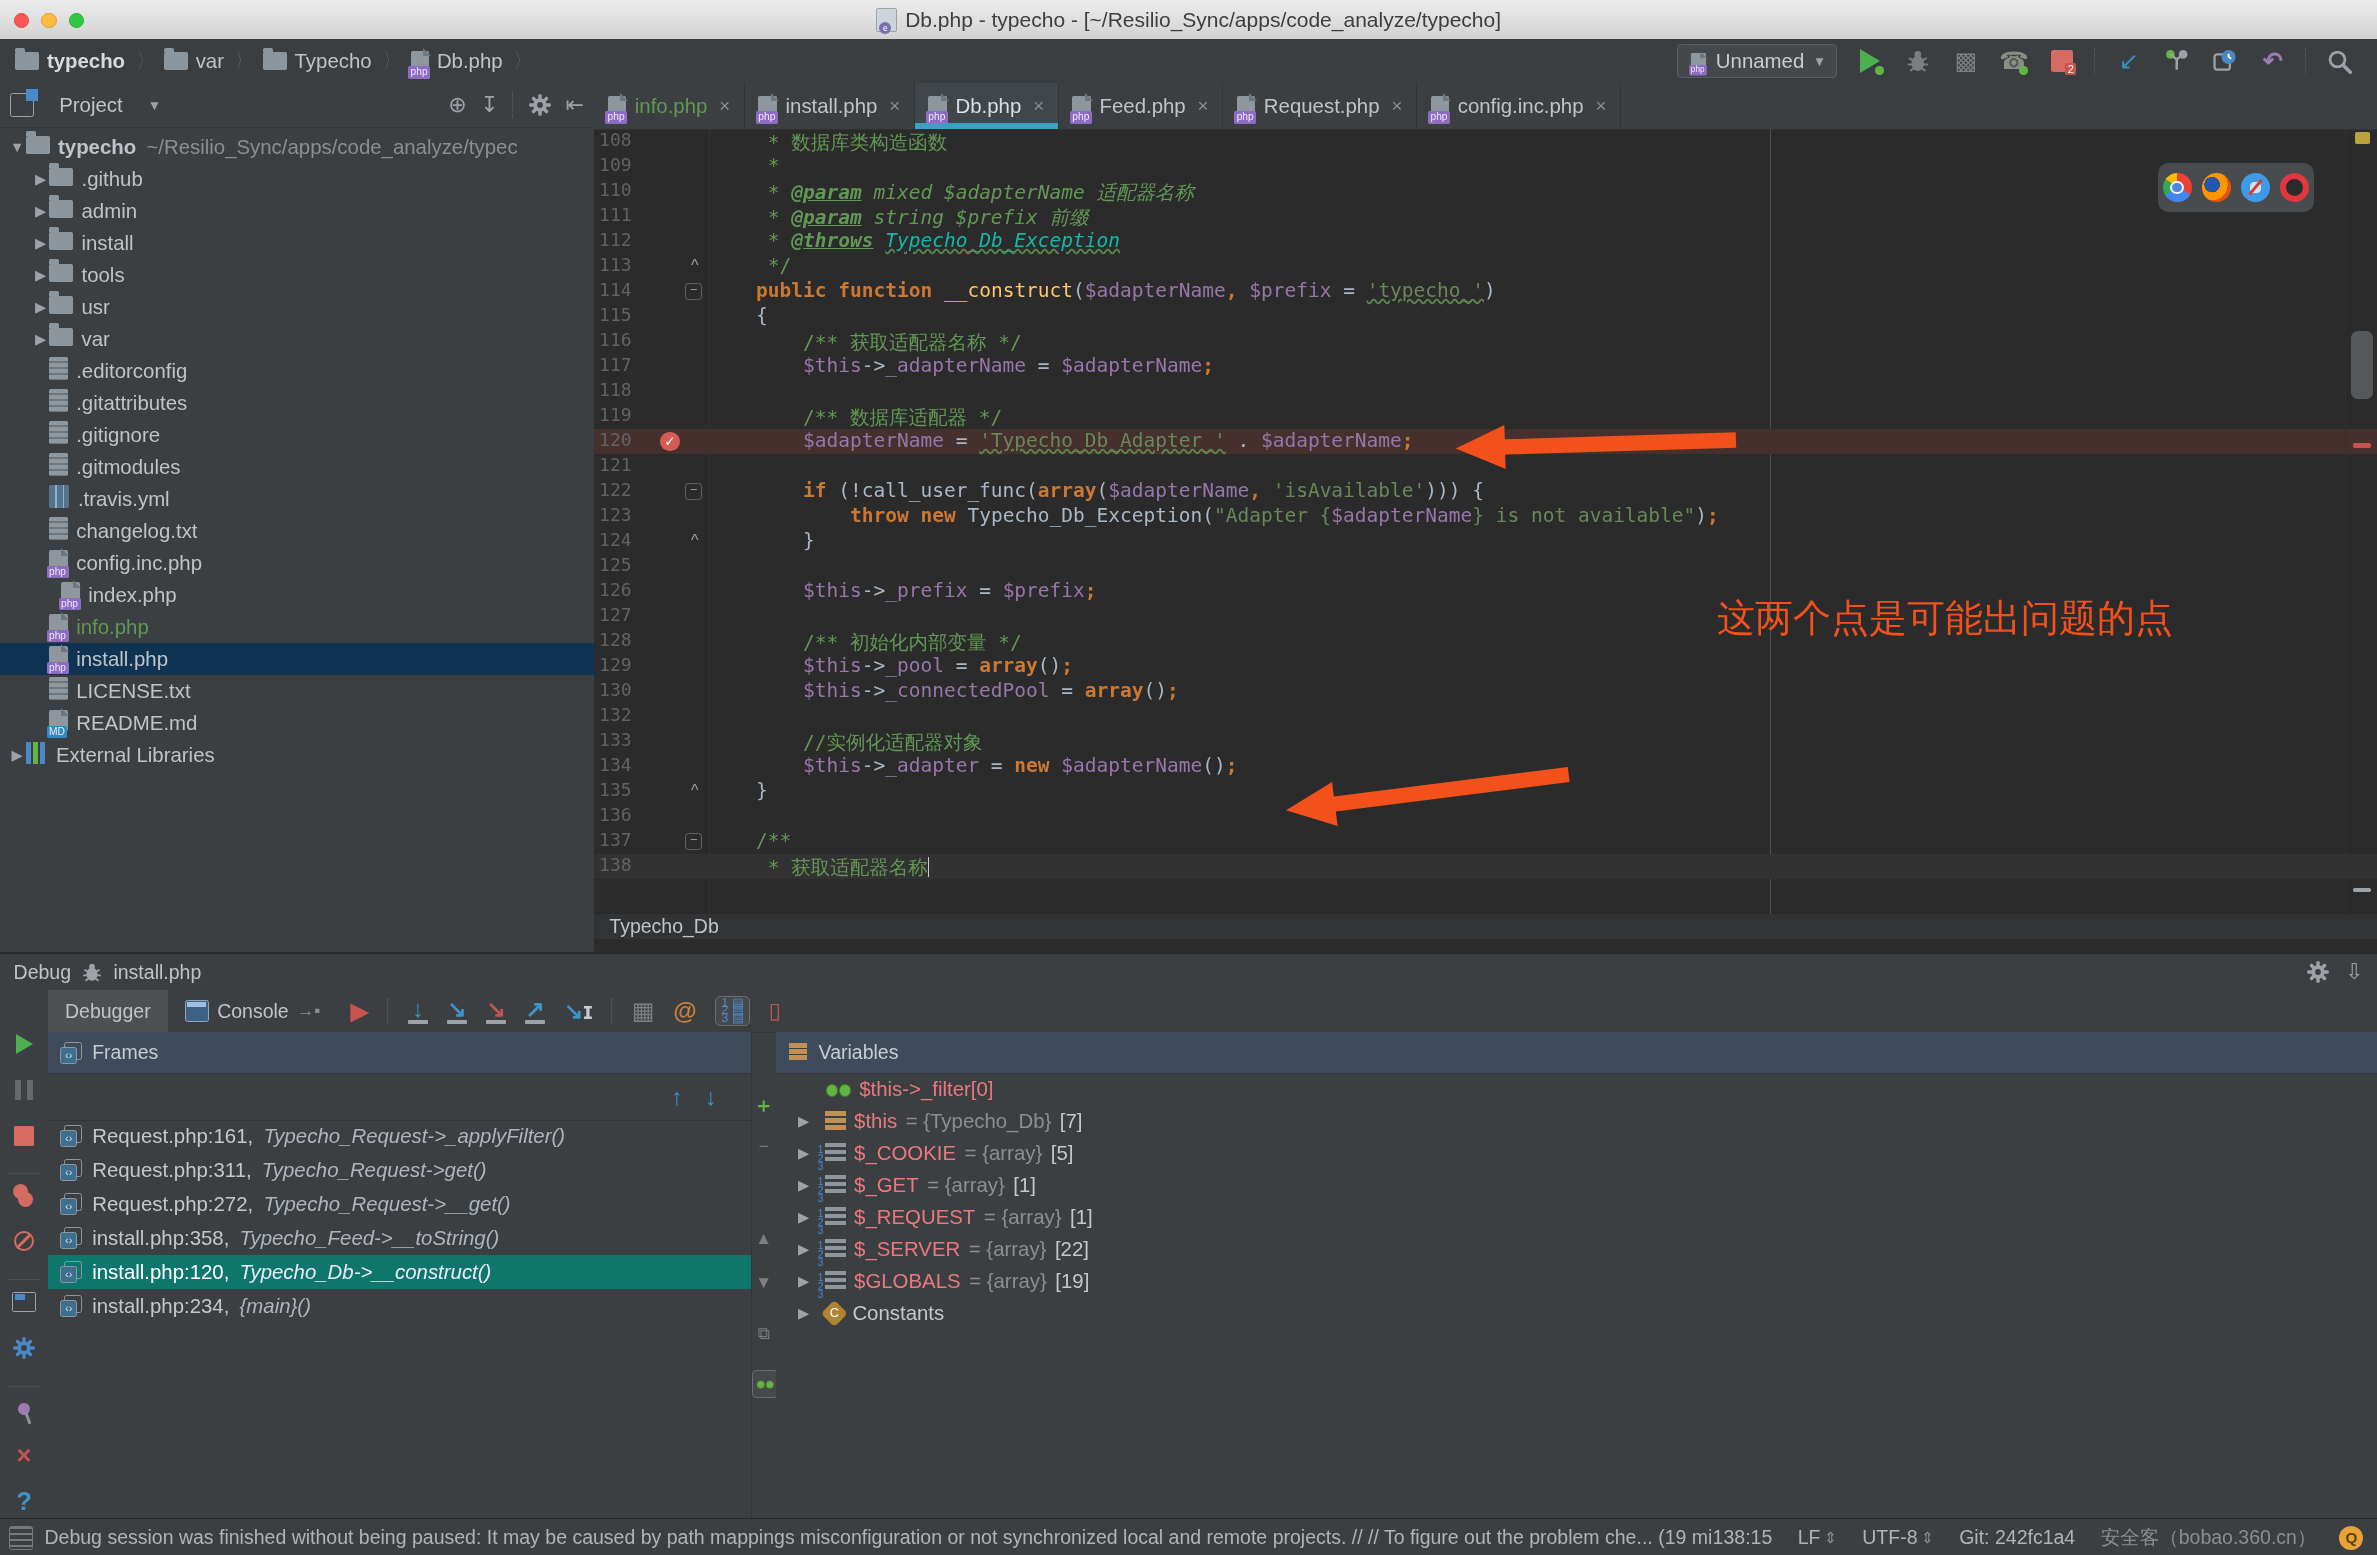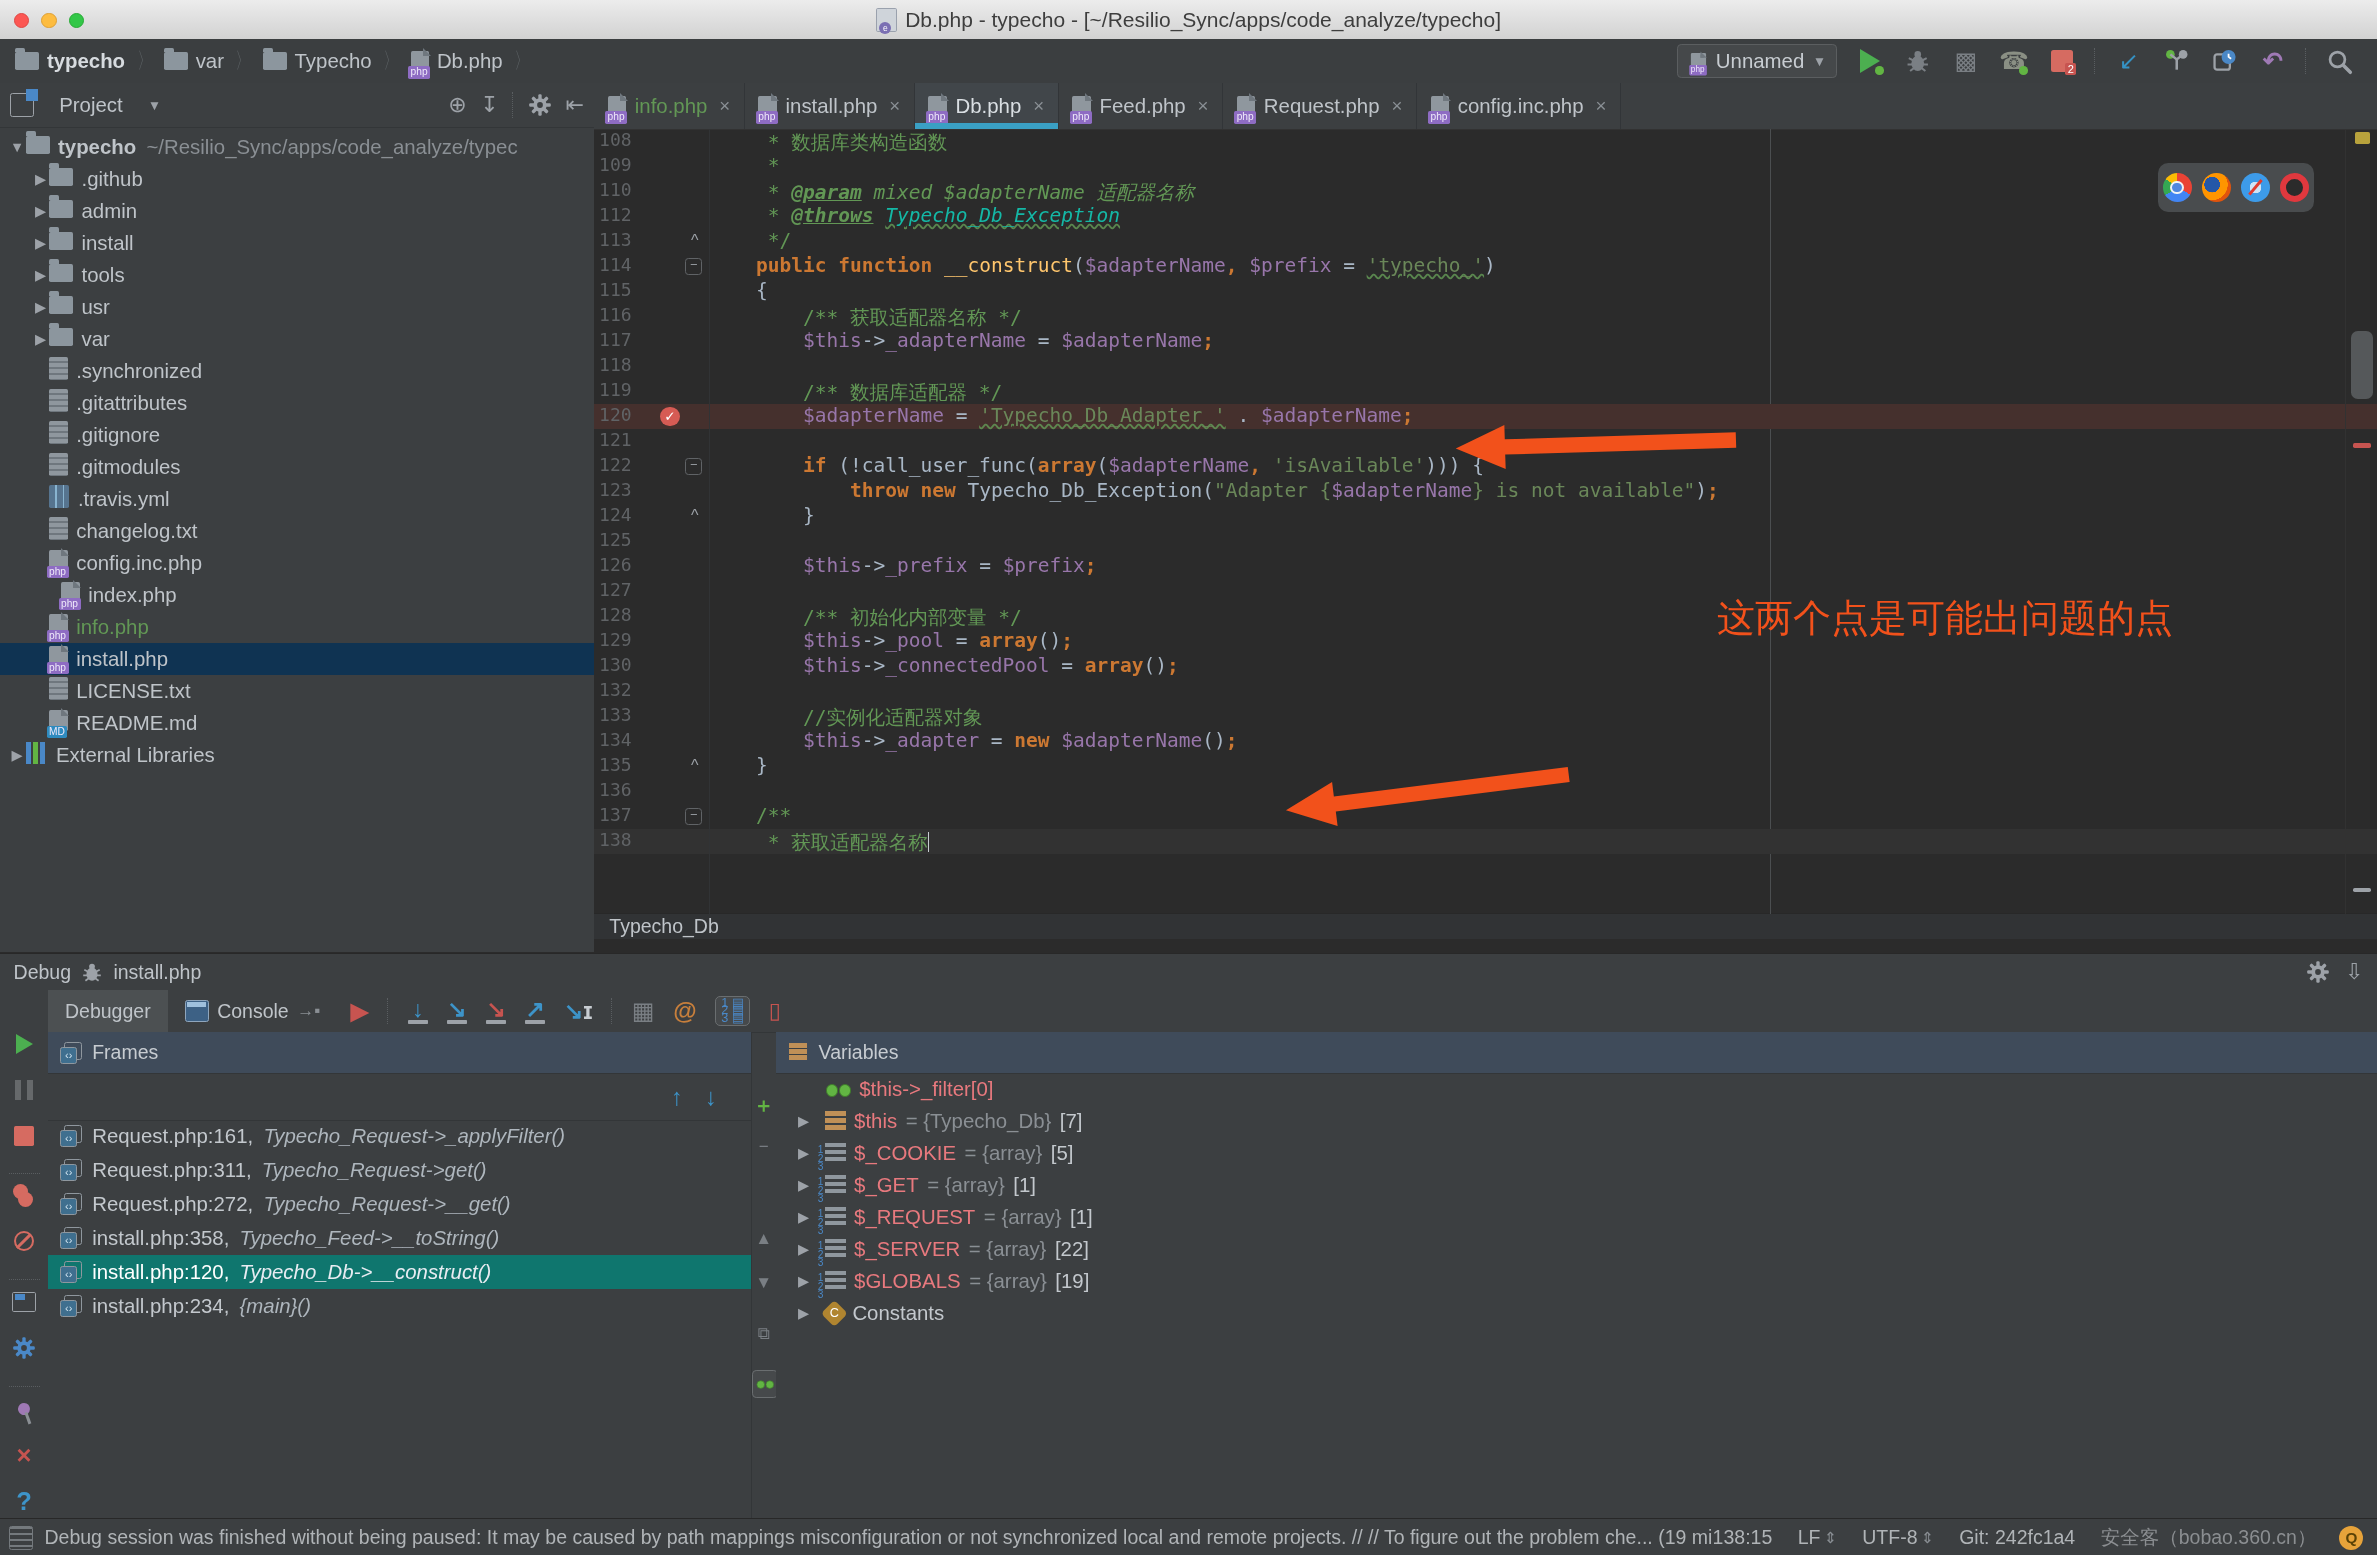--- a/index.html
+++ b/index.html
@@ -362,21 +362,21 @@
         <span class="tlabel">usr</span>
       </div>
       <div class="trow" style="padding-left: 32px;">
         <span class="arrow">▶</span>
         <span><span class="i-folder"></span></span>
         <span class="tlabel">var</span>
       </div>
       <div class="trow" style="padding-left: 32px;">
         <span class="arrow"></span>
         <span><span class="i-file"></span></span>
-        <span class="tlabel">.synchronized</span>
+        <span class="tlabel">.editorconfig</span>
       </div>
       <div class="trow" style="padding-left: 32px;">
         <span class="arrow"></span>
         <span><span class="i-file"></span></span>
         <span class="tlabel">.gitattributes</span>
       </div>
       <div class="trow" style="padding-left: 32px;">
         <span class="arrow"></span>
         <span><span class="i-file"></span></span>
         <span class="tlabel">.gitignore</span>
@@ -467,20 +467,21 @@
         <span class="close">×</span>
       </div>
     </div>
   <div class="code-wrap">
     <div class="gutter-vline"></div>
     <div class="margin-guide"></div>
     <div id="code-lines">
         <div class="line"><span class="ln">108</span><span class="gut"></span><span class="codetxt"><span class="tk-c">     * 数据库类构造函数</span></span></div>
         <div class="line"><span class="ln">109</span><span class="gut"></span><span class="codetxt"><span class="tk-c">     *</span></span></div>
         <div class="line"><span class="ln">110</span><span class="gut"></span><span class="codetxt"><span class="tk-c">     * </span><span class="tk-ct">@param</span><span class="tk-ci"> mixed $adapterName 适配器名称</span></span></div>
+        <div class="line"><span class="ln">111</span><span class="gut"></span><span class="codetxt"><span class="tk-c">     * </span><span class="tk-ct">@param</span><span class="tk-ci"> string $prefix 前缀</span></span></div>
         <div class="line"><span class="ln">112</span><span class="gut"></span><span class="codetxt"><span class="tk-c">     * </span><span class="tk-ct">@throws</span><span class="tk-ci"> </span><span class="tk-cu">Typecho_Db_Exception</span></span></div>
         <div class="line"><span class="ln">113</span><span class="gut"><span class="foldmark end">^</span></span><span class="codetxt"><span class="tk-c">     */</span></span></div>
         <div class="line"><span class="ln">114</span><span class="gut"><span class="foldmark">−</span></span><span class="codetxt"><span class="tk-t">    </span><span class="tk-k">public</span><span class="tk-t"> </span><span class="tk-k">function</span><span class="tk-t"> </span><span class="tk-f">__construct</span><span class="tk-t">(</span><span class="tk-v">$adapterName</span><span class="tk-k">,</span><span class="tk-t"> </span><span class="tk-v">$prefix</span><span class="tk-t"> = </span><span class="tk-su">'typecho_'</span><span class="tk-t">)</span></span></div>
         <div class="line"><span class="ln">115</span><span class="gut"></span><span class="codetxt"><span class="tk-t">    {</span></span></div>
         <div class="line"><span class="ln">116</span><span class="gut"></span><span class="codetxt"><span class="tk-t">        </span><span class="tk-c">/** 获取适配器名称 */</span></span></div>
         <div class="line"><span class="ln">117</span><span class="gut"></span><span class="codetxt"><span class="tk-t">        </span><span class="tk-v">$this</span><span class="tk-t">-&gt;</span><span class="tk-v">_adapterName</span><span class="tk-t"> = </span><span class="tk-v">$adapterName</span><span class="tk-k">;</span></span></div>
         <div class="line"><span class="ln">118</span><span class="gut"></span><span class="codetxt"></span></div>
         <div class="line"><span class="ln">119</span><span class="gut"></span><span class="codetxt"><span class="tk-t">        </span><span class="tk-c">/** 数据库适配器 */</span></span></div>
         <div class="line bp"><span class="ln">120</span><span class="gut"><span class="bpdot">✓</span></span><span class="codetxt"><span class="tk-t">        </span><span class="tk-v">$adapterName</span><span class="tk-t"> = </span><span class="tk-su">'Typecho_Db_Adapter_'</span><span class="tk-t"> . </span><span class="tk-v">$adapterName</span><span class="tk-k">;</span></span></div>
         <div class="line"><span class="ln">121</span><span class="gut"></span><span class="codetxt"></span></div>

